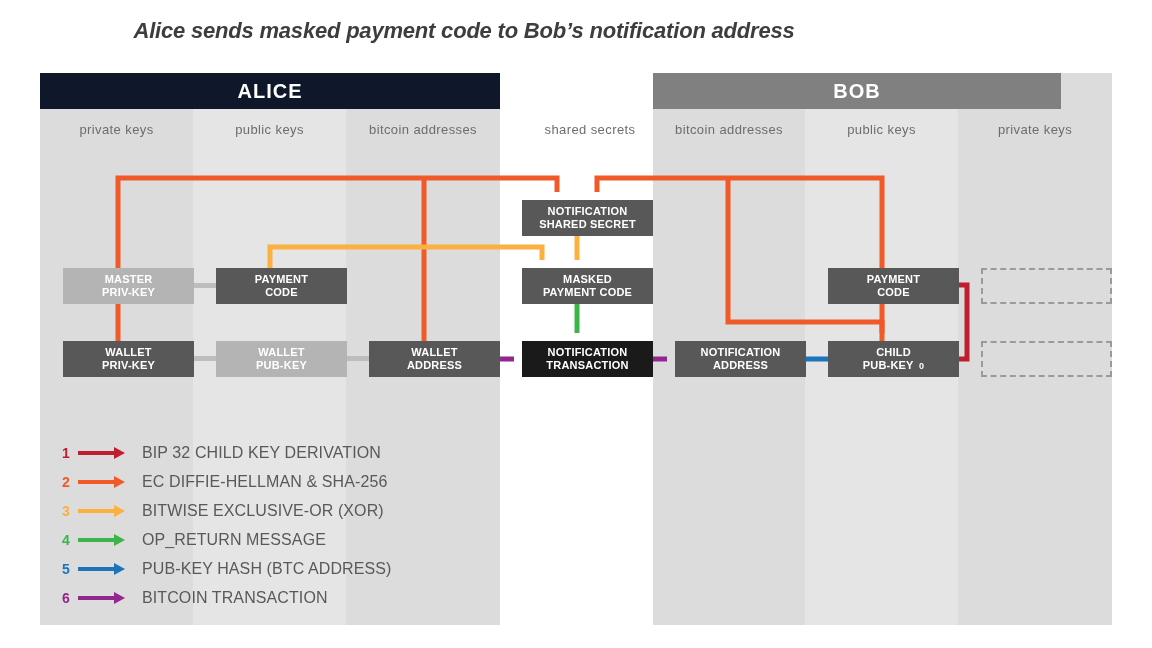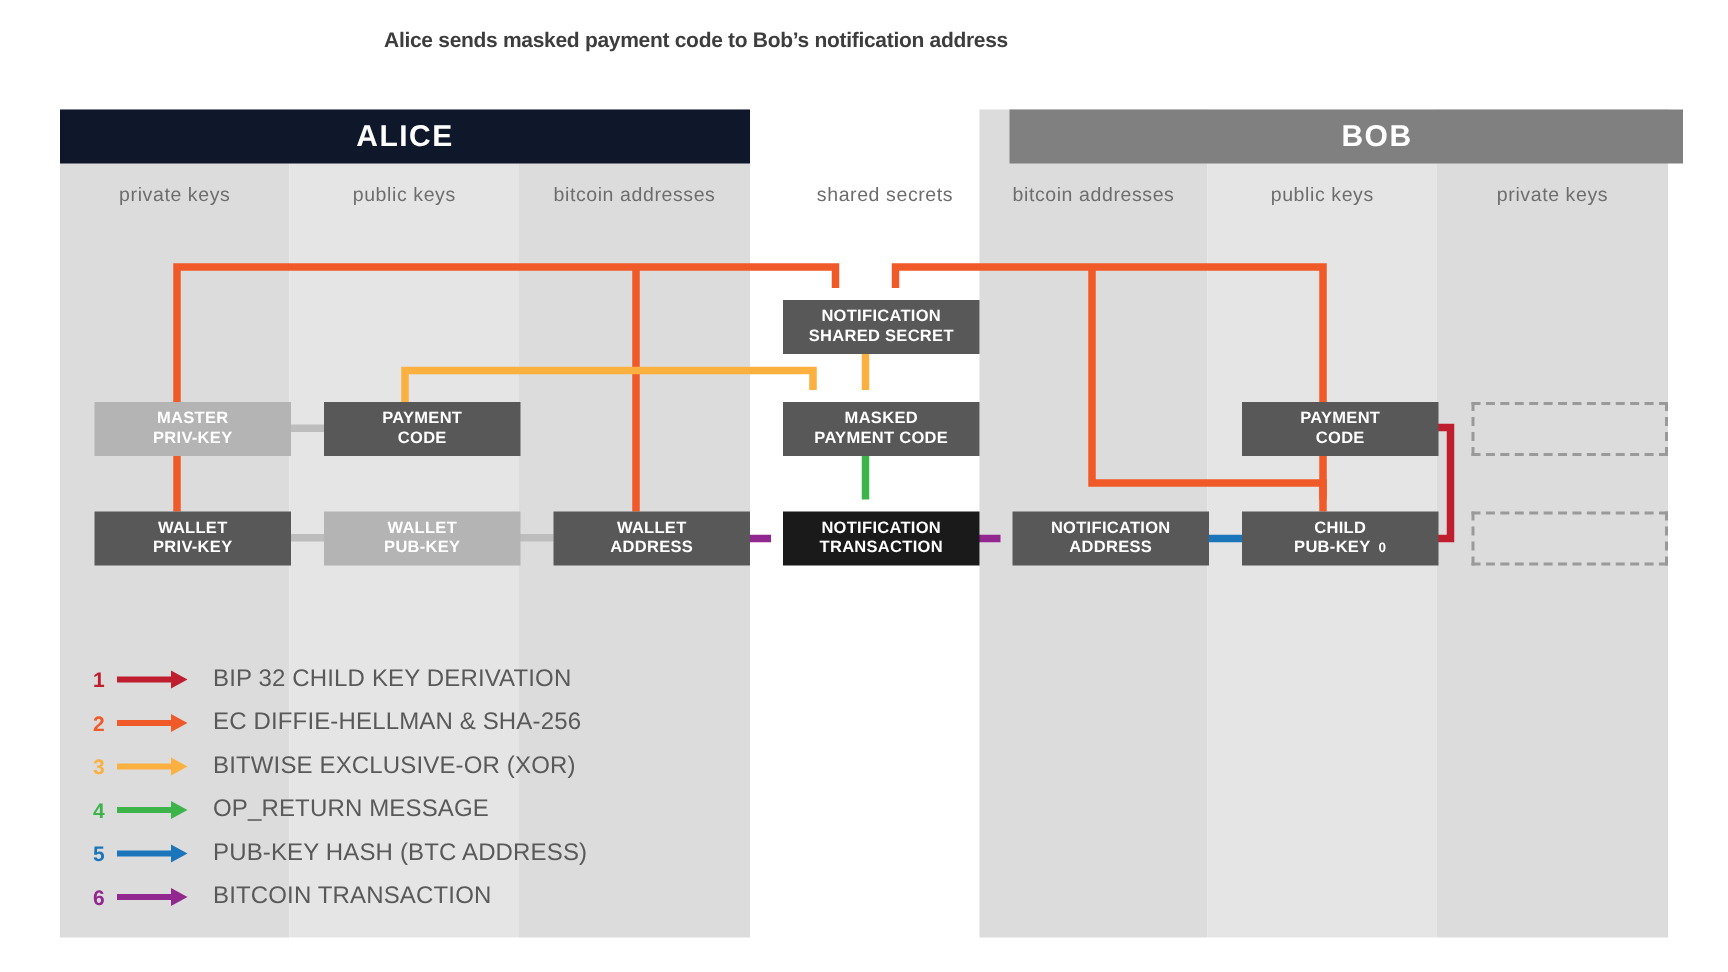--- a/index.html
+++ b/index.html
@@ -1,21 +1,21 @@
 <!DOCTYPE html>
 <html><head>
 <meta charset="utf-8">
 <style>
   html,body{margin:0;padding:0;background:#ffffff;}
   body{width:1152px;height:648px;font-family:"Liberation Sans",sans-serif;overflow:hidden;}
   #stage{position:relative;width:1152px;height:648px;}
 
   .title{
     position:absolute;left:0;top:18px;width:928px;text-align:center;
-    font-size:14px;font-weight:bold;color:#3d3d3d;letter-spacing:-0.2px;
+    font-size:22px;font-weight:bold;color:#3d3d3d;letter-spacing:-0.2px;font-style:italic;
   }
 
   
   .band{position:absolute;top:73px;height:552px;}
   .band.d1{background:#dcdcdc;}
   .band.d2{background:#e5e5e5;}
   .band.white{background:#ffffff;}
 
   
   .party{
@@ -75,21 +75,21 @@
       <div class="band d1" style="left: 40px; width: 153px;"></div>
       <div class="band d2" style="left: 193px; width: 153px;"></div>
       <div class="band d1" style="left: 346px; width: 154px;"></div>
       <div class="band white" style="left: 500px; width: 153px;"></div>
       <div class="band d1" style="left: 653px; width: 152px;"></div>
       <div class="band d2" style="left: 805px; width: 153px;"></div>
       <div class="band d1" style="left: 958px; width: 154px;"></div>
     </div>
   <div id="parties">
       <div class="party alice" style="left: 40px; width: 460px; background: #0f172a;">ALICE</div>
-      <div class="party bob" style="left: 673px; width: 408px; background: rgb(128, 128, 128); padding-left: 41px;">BOB</div>
+      <div class="party bob" style="left: 653px; width: 408px; background: rgb(128, 128, 128);">BOB</div>
     </div>
   <div id="colcaps">
       <div class="colcap" style="left: 40px; width: 153px;">private keys</div>
       <div class="colcap" style="left: 193px; width: 153px;">public keys</div>
       <div class="colcap" style="left: 346px; width: 154px;">bitcoin addresses</div>
       <div class="colcap" style="left: 500px; width: 180px;">shared secrets</div>
       <div class="colcap" style="left: 653px; width: 152px;">bitcoin addresses</div>
       <div class="colcap" style="left: 805px; width: 153px;">public keys</div>
       <div class="colcap" style="left: 958px; width: 154px;">private keys</div>
     </div>

